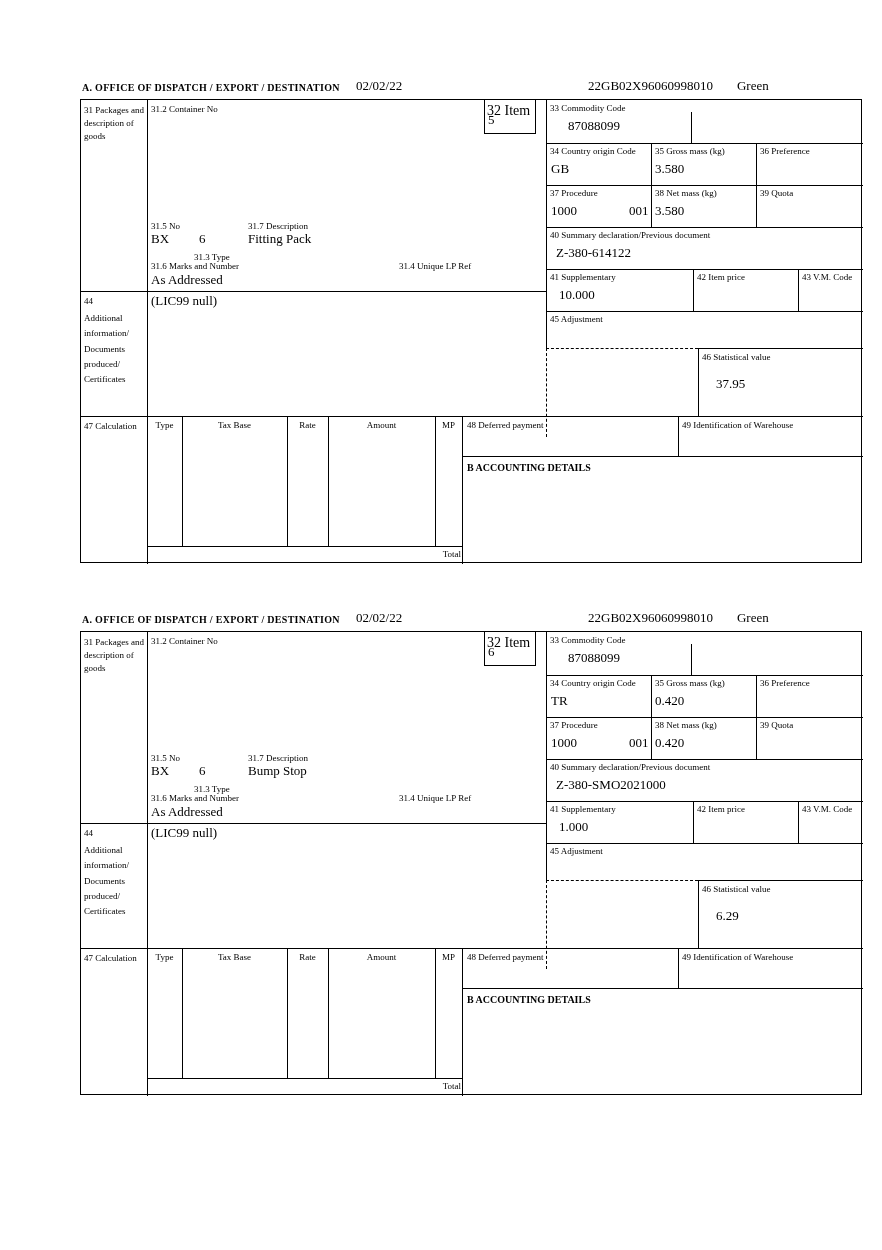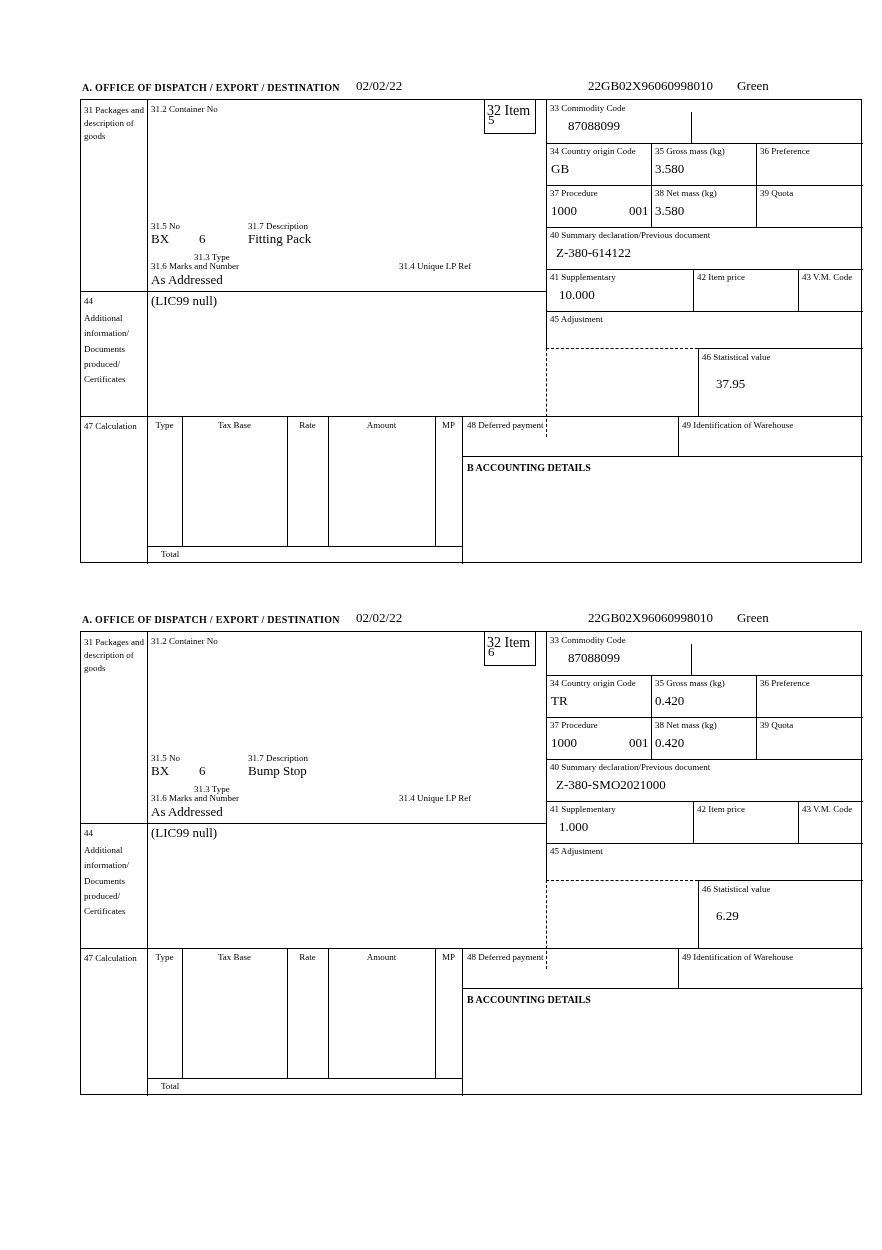--- a/index.html
+++ b/index.html
@@ -81,21 +81,21 @@
   .l-314 { left:318px; top:161px; }
   .l-48  { left:386px; top:320px; }
   .l-49  { left:601px; top:320px; }
   .l-acct{ left:386px; top:361px; font-size:10px; font-weight:bold; }
   .th    { position:absolute; top:320px; font-size:9px; text-align:center; }
   .th-type { left:66px;  width:35px; }
   .th-base { left:101px; width:105px; }
   .th-rate { left:206px; width:41px; }
   .th-amt  { left:247px; width:107px; }
   .th-mp   { left:354px; width:27px; }
-  .l-total { left:80px; top:449px; width:300px; text-align:left; }
+  .l-total { left:80px; top:449px; width:300px; text-align:right; }
 
   .val { position:absolute; font-size:13px; white-space:nowrap; }
   .v-item32 { left:407px; top:12px; }
   .v-comm   { left:487px; top:18px; }
   .v-origin { left:470px; top:61px; }
   .v-gross  { left:574px; top:61px; }
   .v-proc   { left:470px; top:103px; }
   .v-proc2  { left:548px; top:103px; }
   .v-net    { left:574px; top:103px; }
   .v-prev   { left:475px; top:145px; }

